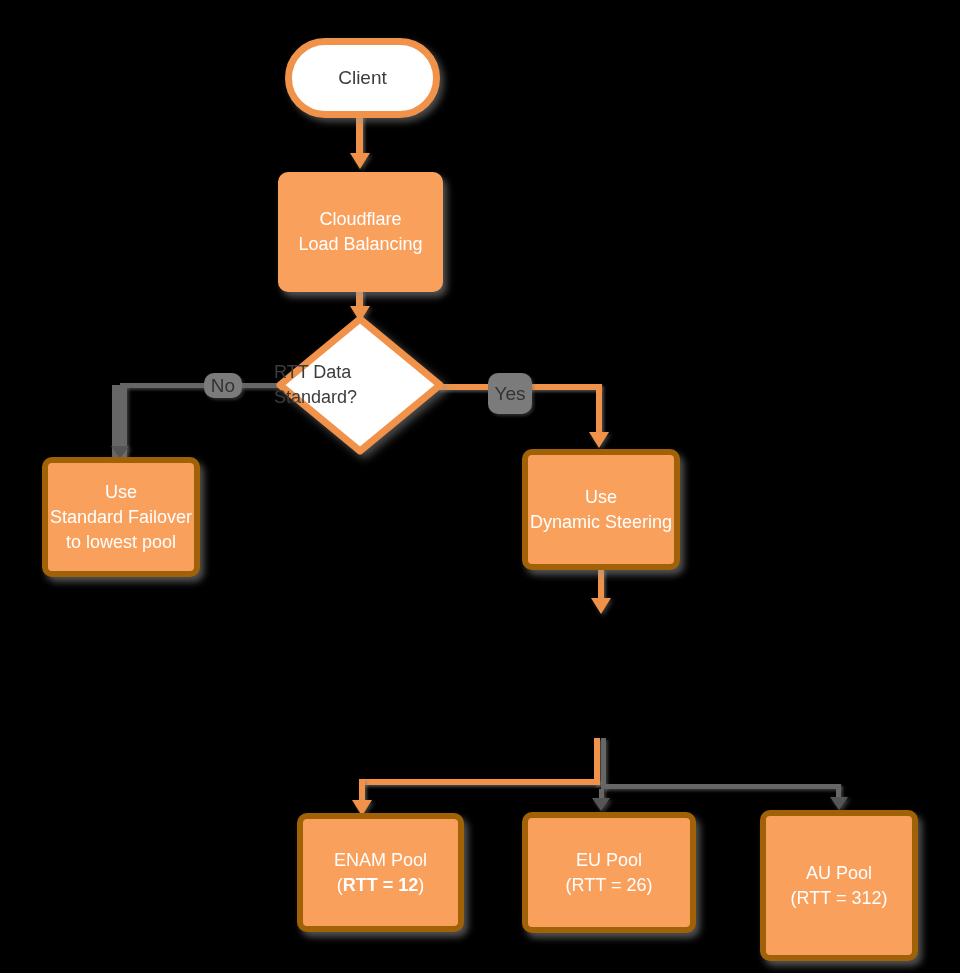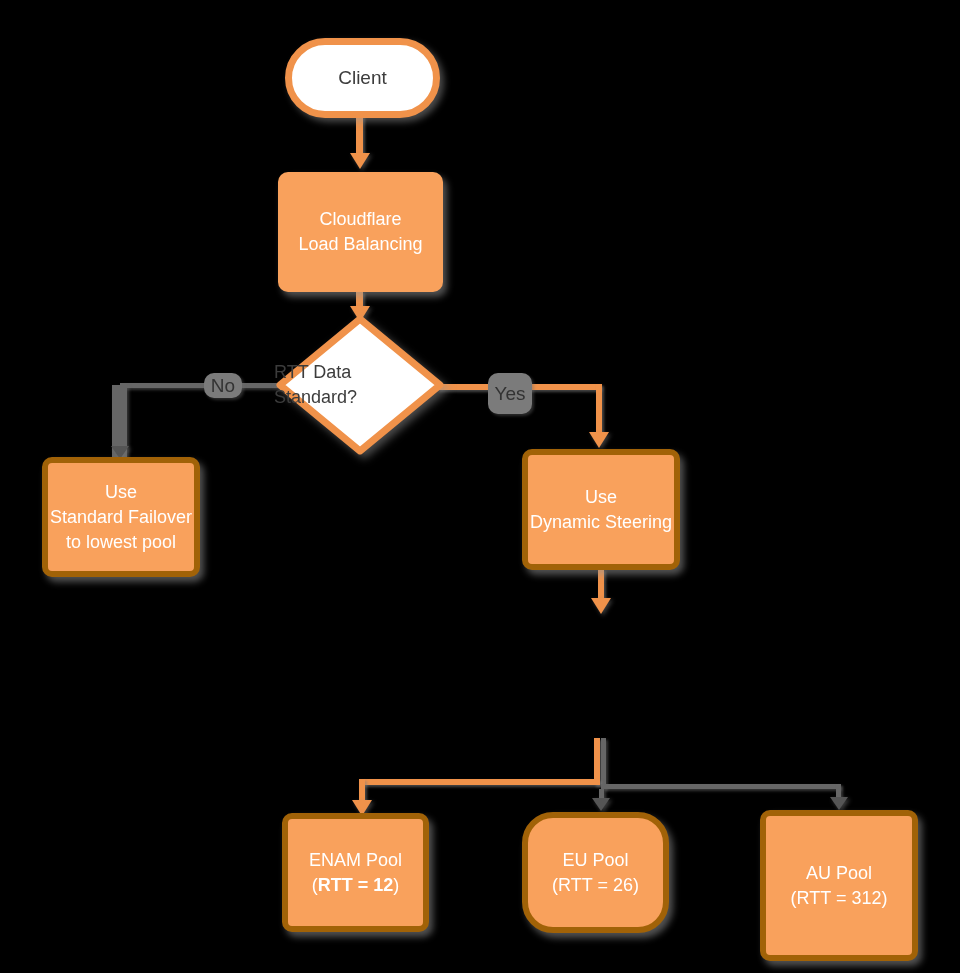--- a/index.html
+++ b/index.html
@@ -106,28 +106,28 @@
   </div>
 
   <div class="node process bordered" style="left:522px;top:449px;width:158px;height:121px;">
     <div>
       <div>Use</div>
       <div>Dynamic Steering</div>
     </div>
   </div>
 
 
-  <div class="node process bordered" style="left:282px;top:813px;width:147px;height:119px;">
+  <div class="node process bordered" style="left:297px;top:813px;width:167px;height:119px;">
     <div>
       <div>ENAM Pool</div>
       <div><span>(</span><span class="bold">RTT = 12</span><span>)</span></div>
     </div>
   </div>
 
-  <div class="node process bordered" style="left:522px;top:812px;width:147px;height:121px;border-radius:31px;">
+  <div class="node process bordered" style="left:522px;top:812px;width:174px;height:121px;">
     <div>
       <div>EU Pool</div>
       <div>(RTT = 26)</div>
     </div>
   </div>
 
   <div class="node process bordered" style="left:760px;top:810px;width:158px;height:151px;">
     <div>
       <div>AU Pool</div>
       <div>(RTT = 312)</div>

